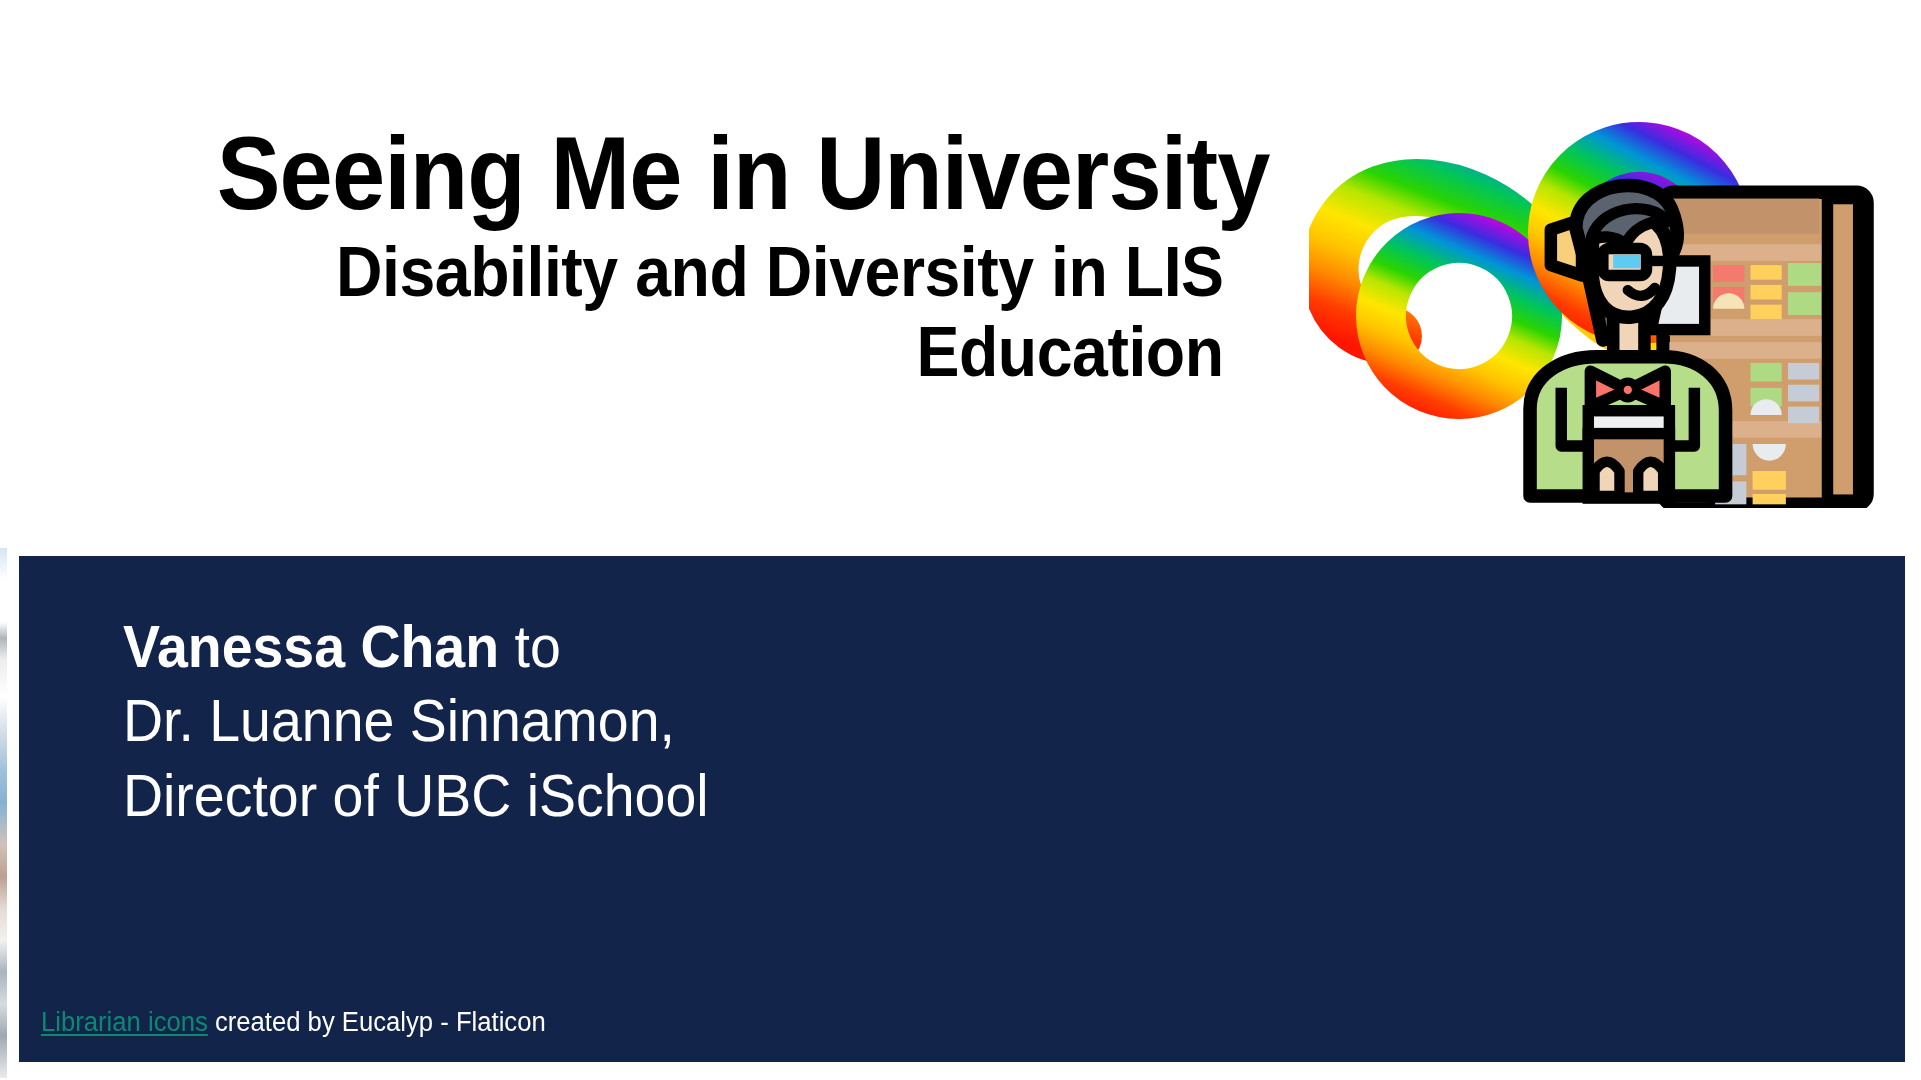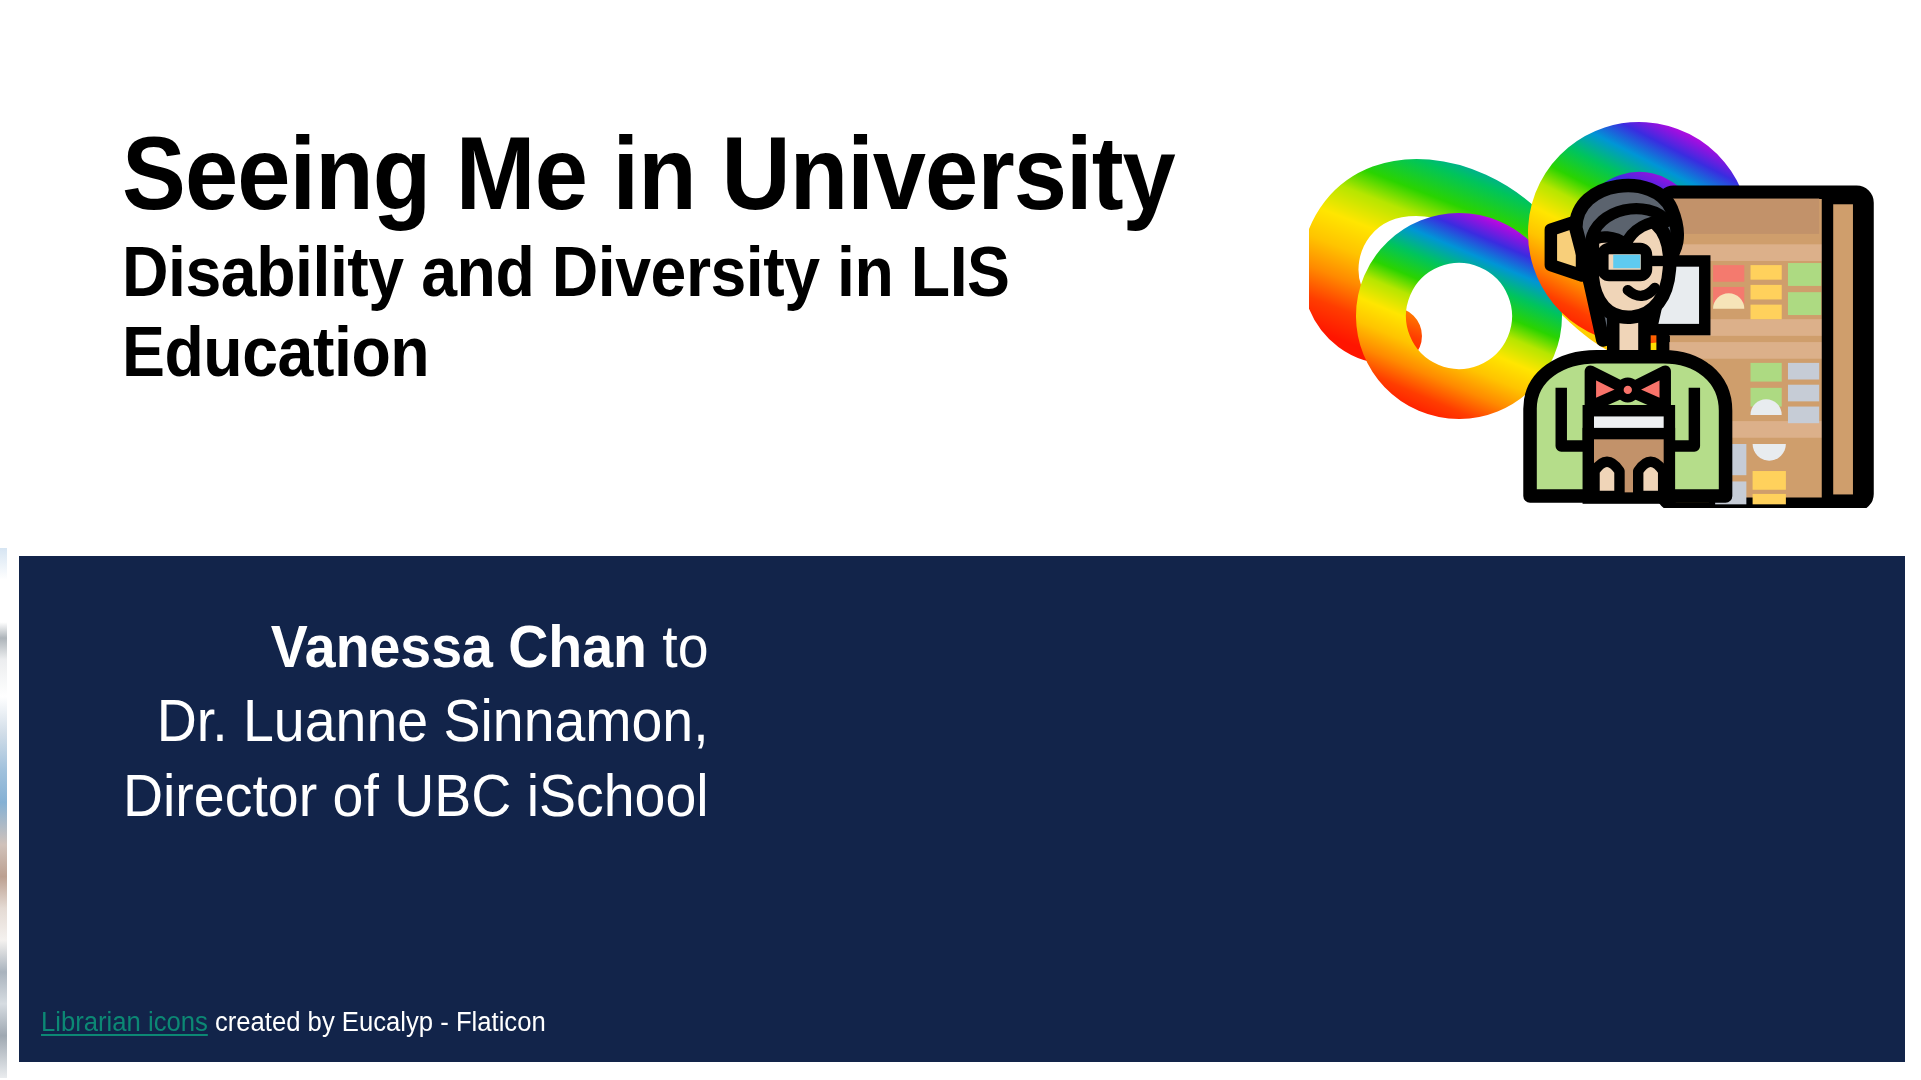--- a/index.html
+++ b/index.html
@@ -42,23 +42,24 @@
         #9aa6b2 80%,
         #cfd6dc 86%,
         #8e99a4 92%,
         #e6e9ec 100%);
     opacity: .85;
   }
 
   
   #title-area {
     position: absolute;
-    left: 122px;
+    left: 138px;
     top: 120px;
     width: 1230px;
+    text-align: right;
   }
 
   #slide-title {
     font-family: "Liberation Sans Narrow", "Liberation Sans", "DejaVu Sans Condensed", sans-serif;
     font-weight: 700;
     font-size: 104px;
     line-height: 1.03;
     color: #000000;
     letter-spacing: -1px;
     transform: scaleX(.92);
@@ -98,21 +99,20 @@
     width: 1886px;
     height: 506px;
     background: #12244a;
   }
 
   #presenter-block {
     position: absolute;
     left: 104px;
     top: 54px;
     color: #ffffff;
-    text-align: right;
   }
   .presenter-line {
     font-family: "Liberation Sans Narrow", "Liberation Sans", "DejaVu Sans Condensed", sans-serif;
     font-size: 59px;
     line-height: 1.26;
     font-weight: 400;
     white-space: nowrap;
     transform: scaleX(.94);
     transform-origin: left center;
   }

